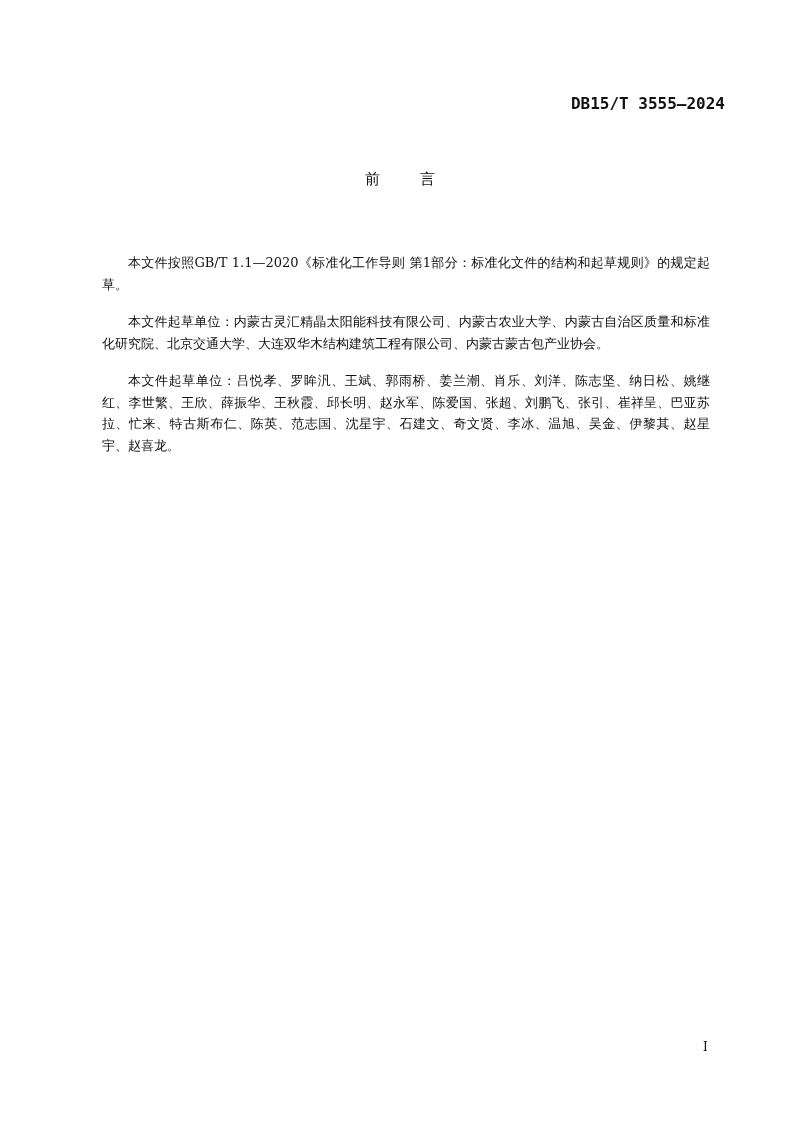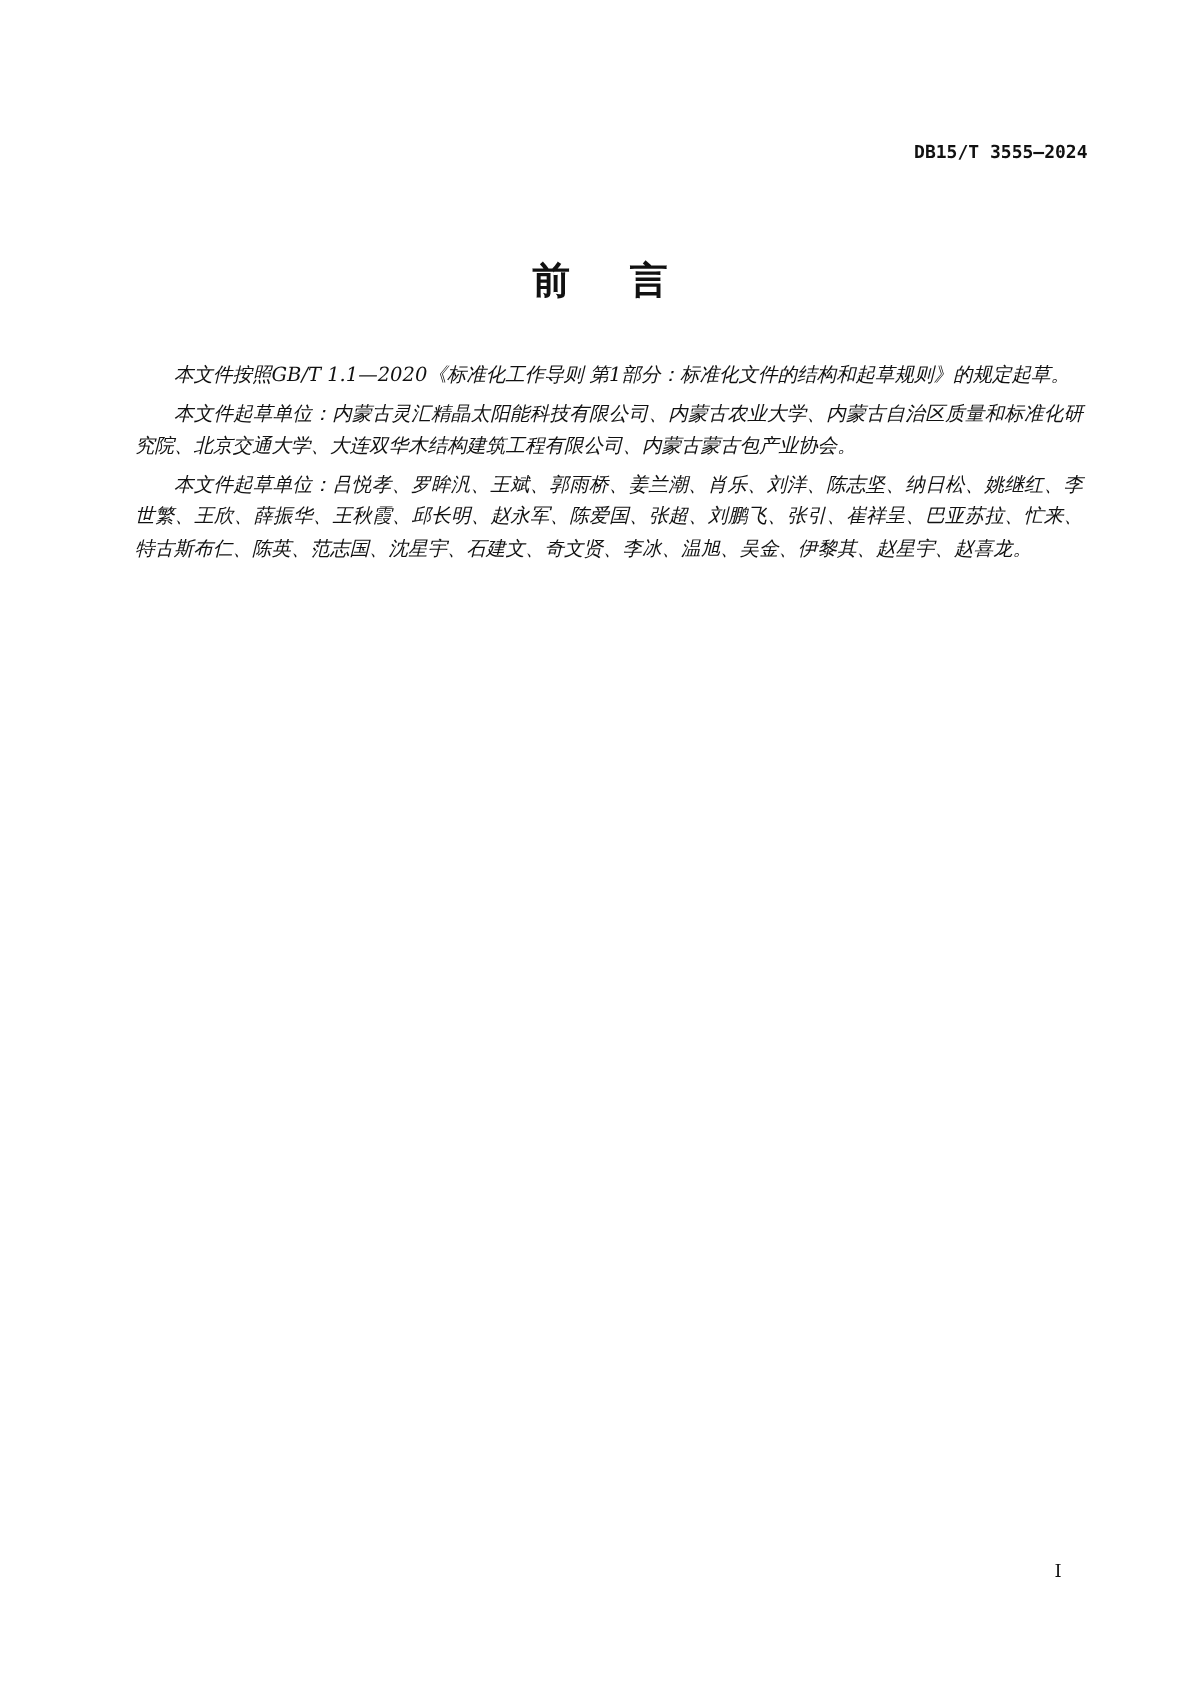--- a/index.html
+++ b/index.html
@@ -1,21 +1,21 @@
 <!DOCTYPE html>
 <html><head>
 <meta charset="utf-8">
 <style>
   html, body { margin: 0; padding: 0; background: #ffffff; }
   body { width: 800px; height: 1132px; position: relative; overflow: hidden;
          font-family: "DejaVu Serif", "Liberation Serif", serif; color: #111; }
-  .doc-code { position: absolute; top: 94px; right: 75px; font-family: "DejaVu Sans Mono", "Liberation Mono", monospace; font-size: 12px; font-weight: bold; letter-spacing: 0px; }
-  .title { position: absolute; top: 170px; left: 0; width: 800px; text-align: center; font-family: "DejaVu Sans", sans-serif; font-size: 25px; letter-spacing: 40px; padding-left: 40px; box-sizing: border-box; font-weight: bold; }
+  .doc-code { position: absolute; top: 94px; right: 75px; font-family: "DejaVu Sans Mono", "Liberation Mono", monospace; font-size: 16px; font-weight: bold; letter-spacing: 0px; }
+  .title { position: absolute; top: 170px; left: 0; width: 800px; text-align: center; font-family: "DejaVu Sans", sans-serif; font-size: 15px; letter-spacing: 40px; padding-left: 40px; box-sizing: border-box; }
   .body { position: absolute; top: 236px; left: 86px; width: 640px; font-size: 13px; line-height: 21.5px; }
-  .body p { margin: 4px; text-indent: 2em; text-align: justify; font-style: italic; }
+  .body p { margin: 16px; text-indent: 2em; text-align: justify; }
   .page-num { position: absolute; top: 1040px; left: 703px; font-size: 12px; }
 </style>
 </head>
 <body>
 
 <div class="doc-code">DB15/T 3555—2024</div>
 
 <div class="title">前言</div>
 
 <div class="body">

